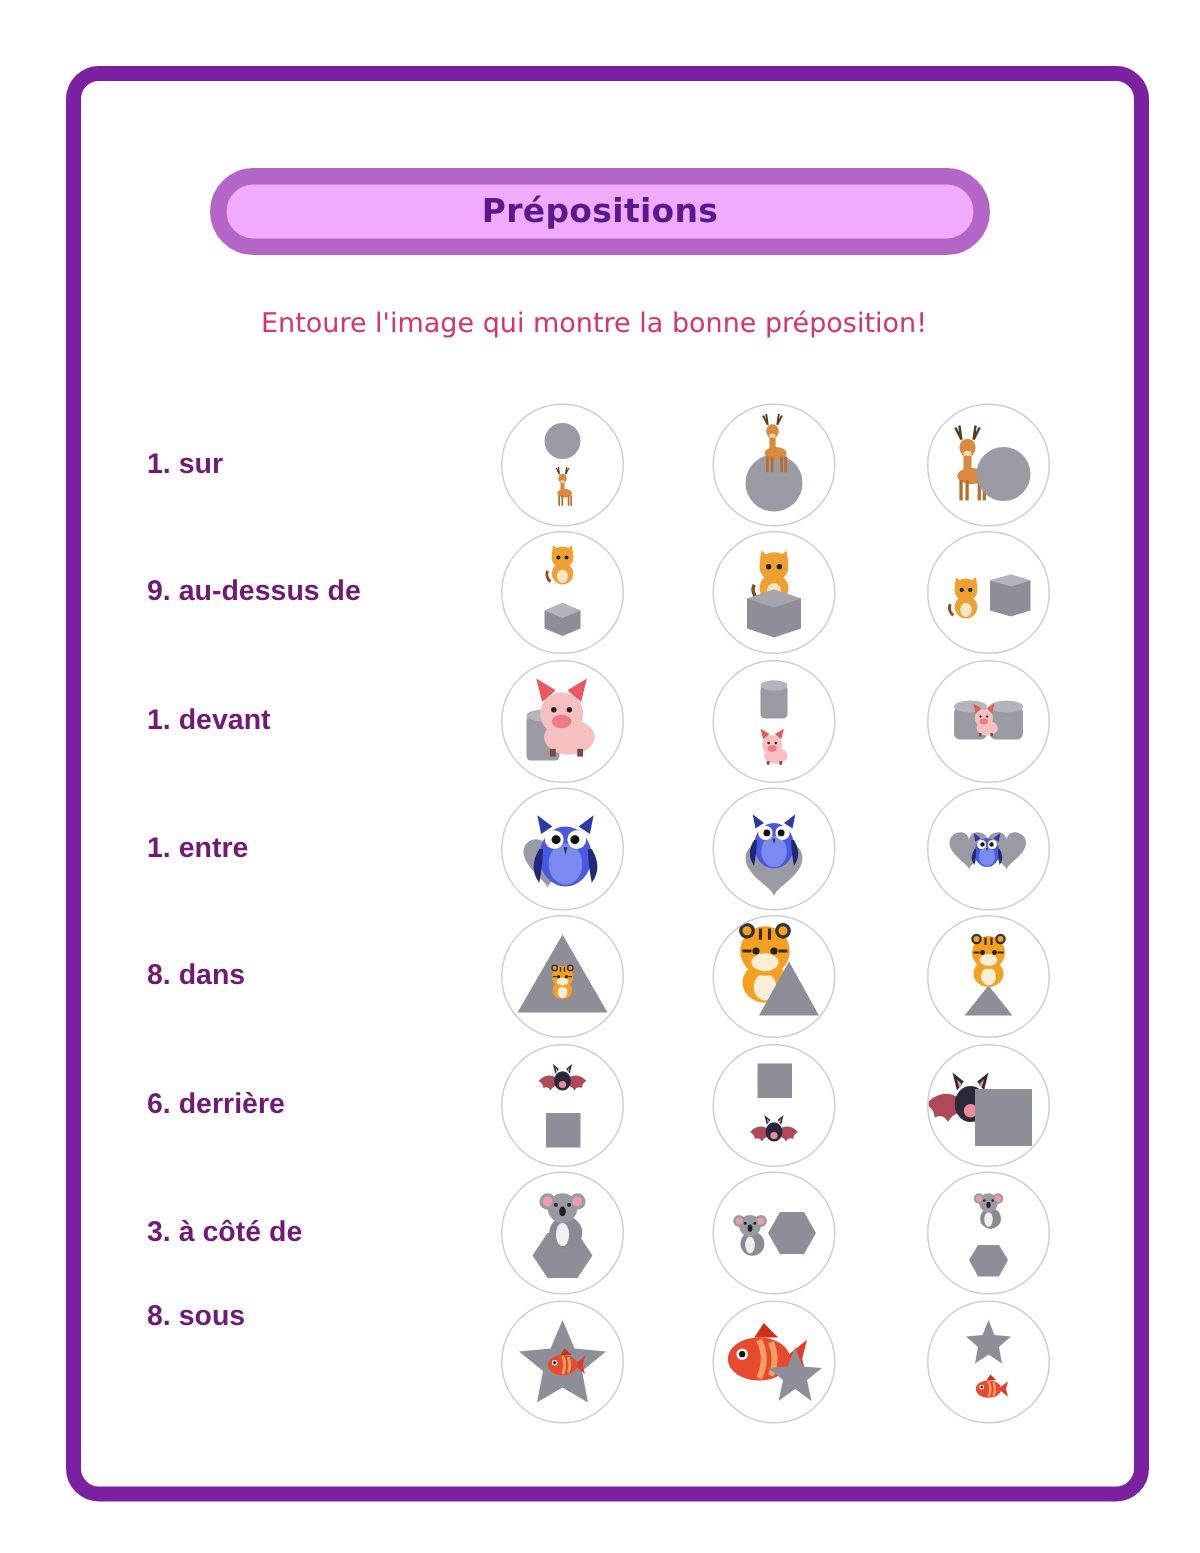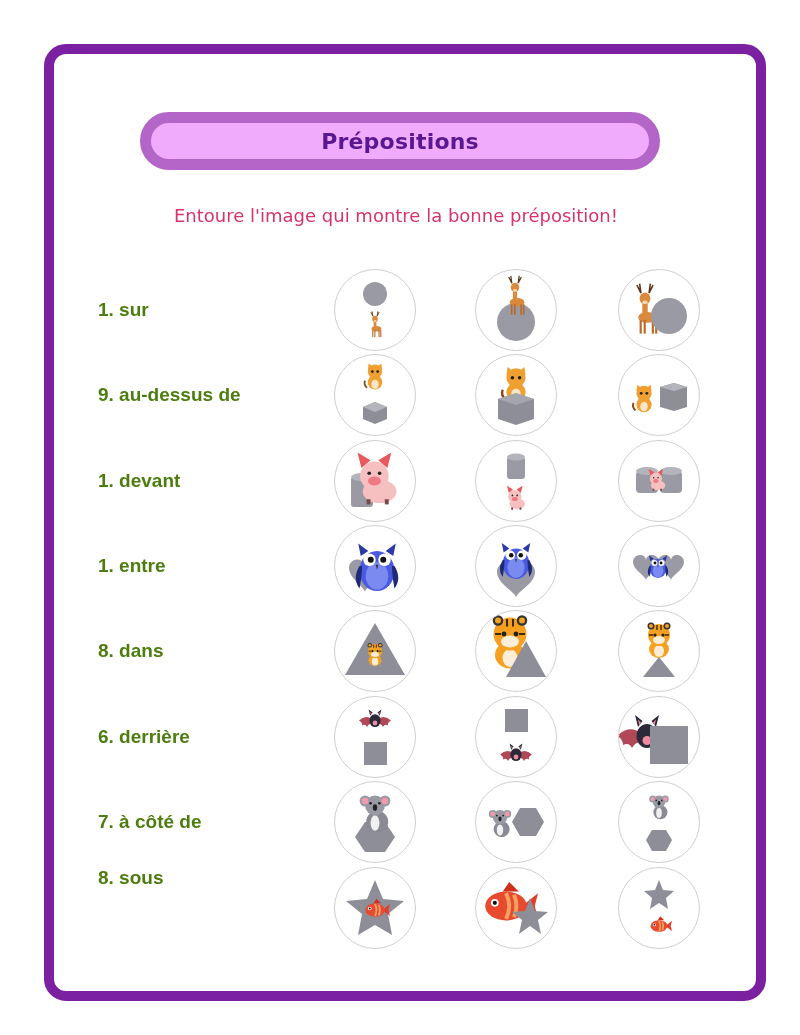--- a/index.html
+++ b/index.html
@@ -1,41 +1,41 @@
 <!DOCTYPE html>
 <html><head>
 <meta charset="utf-8">
 <style>
   html, body { margin:0; padding:0; background:#ffffff; }
   body { width:800px; height:1035px; position:relative; overflow:hidden; font-family:"Liberation Sans", sans-serif; }
   .frame { position:absolute; left:44px; top:44px; width:702px; height:937px; border:10px solid #7a20a0; border-radius:22px; background:#fff; }
   .title-pill { position:absolute; left:140px; top:112px; width:520px; height:58px; box-sizing:border-box; border:11px solid #b466c8; border-radius:30px; background:#f0abfc; display:flex; align-items:center; justify-content:center; }
   .title-text { font-family:"DejaVu Sans", sans-serif; font-weight:bold; font-size:22px; color:#5a1890; letter-spacing:0.2px; }
   .subtitle { position:absolute; left:0; top:180px; width:792px; text-align:center; font-family:"DejaVu Sans", sans-serif; font-size:18px; color:#d8336e;margin-top:25px; }
-  .row-label { position:absolute; left:98px; font-weight:bold; font-size:19px; color:#4d7c0f; transform:translateY(-50%); }
+  .row-label { position:absolute; left:98px; font-weight:bold; font-size:19px; color:#701a75; transform:translateY(-50%); }
   .cell { position:absolute; width:82px; height:82px; margin-left:-41px; margin-top:-41px; border:1.5px solid #cfcfcf; border-radius:50%; box-sizing:border-box; background:#fff; overflow:hidden; cursor:pointer; }
   .cell svg { position:absolute; left:0; top:0; width:79px; height:79px; }
 </style>
 </head>
 <body>
 
 <div class="frame"></div>
 
 <div class="title-pill">
   <span class="title-text">Prépositions</span>
 </div>
 <div class="subtitle">Entoure l'image qui montre la bonne préposition!</div>
 
 <div class="row-label" style="top:310px">1. sur</div>
 <div class="row-label" style="top:395px">9. au-dessus de</div>
 <div class="row-label" style="top:481px">1. devant</div>
 <div class="row-label" style="top:566px">1. entre</div>
 <div class="row-label" style="top:651px">8. dans</div>
 <div class="row-label" style="top:737px">6. derrière</div>
-<div class="row-label" style="top:822px">7. à côté de</div>
+<div class="row-label" style="top:822px">3. à côté de</div>
 <div class="row-label" style="top:878px">8. sous</div>
 
 <svg width="0" height="0" style="position:absolute">
   <defs>
 
     <g id="deer">
       <path d="M-3,-14 l-3,-6 M-3,-14 l-1,-7 M3,-14 l3,-6 M3,-14 l1,-7" stroke="#5a3a1a" stroke-width="1.2" fill="none"></path>
       <ellipse cx="0" cy="-10" rx="4" ry="4.5" fill="#d98a3c"></ellipse>
       <ellipse cx="0" cy="-7" rx="2" ry="1.5" fill="#f3d8b0"></ellipse>
       <rect x="-2" y="-6" width="4" height="8" fill="#d98a3c"></rect>

